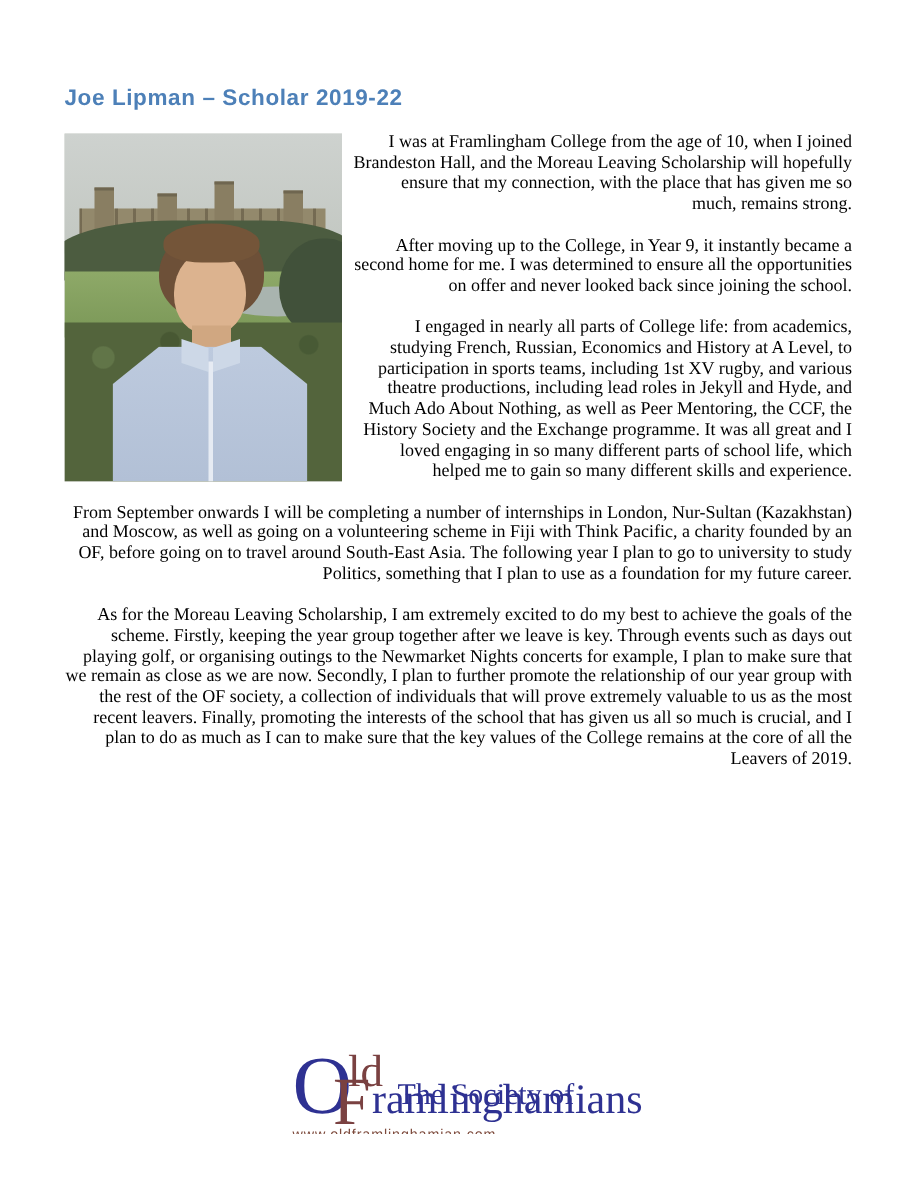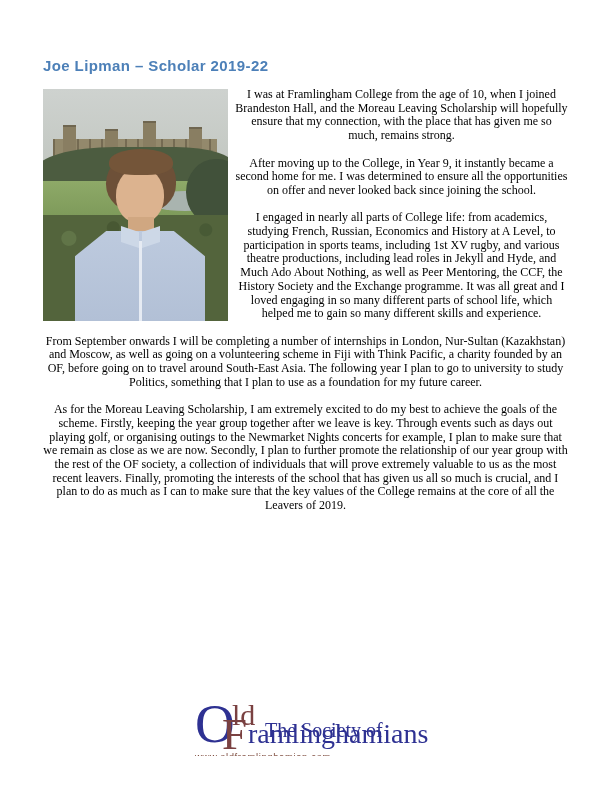--- a/index.html
+++ b/index.html
@@ -21,21 +21,21 @@
     font-weight:700;
     letter-spacing:0.4px;
     color:#4d80b8;
     margin:0 0 14px 0;
   }
   .body-par {
     font-size:12px;
     line-height:13.7px;
     color:#000000;
     margin:0 0 13.7px 0;
-    text-align:center;
+    text-align:right;
   }
   .body-par:last-of-type { margin-bottom:0; }
 
   
   .photo {
     float:left;
     width:185px; height:232px;
     margin:1px 7px 2px 0;
     position:relative;
     overflow:hidden;

